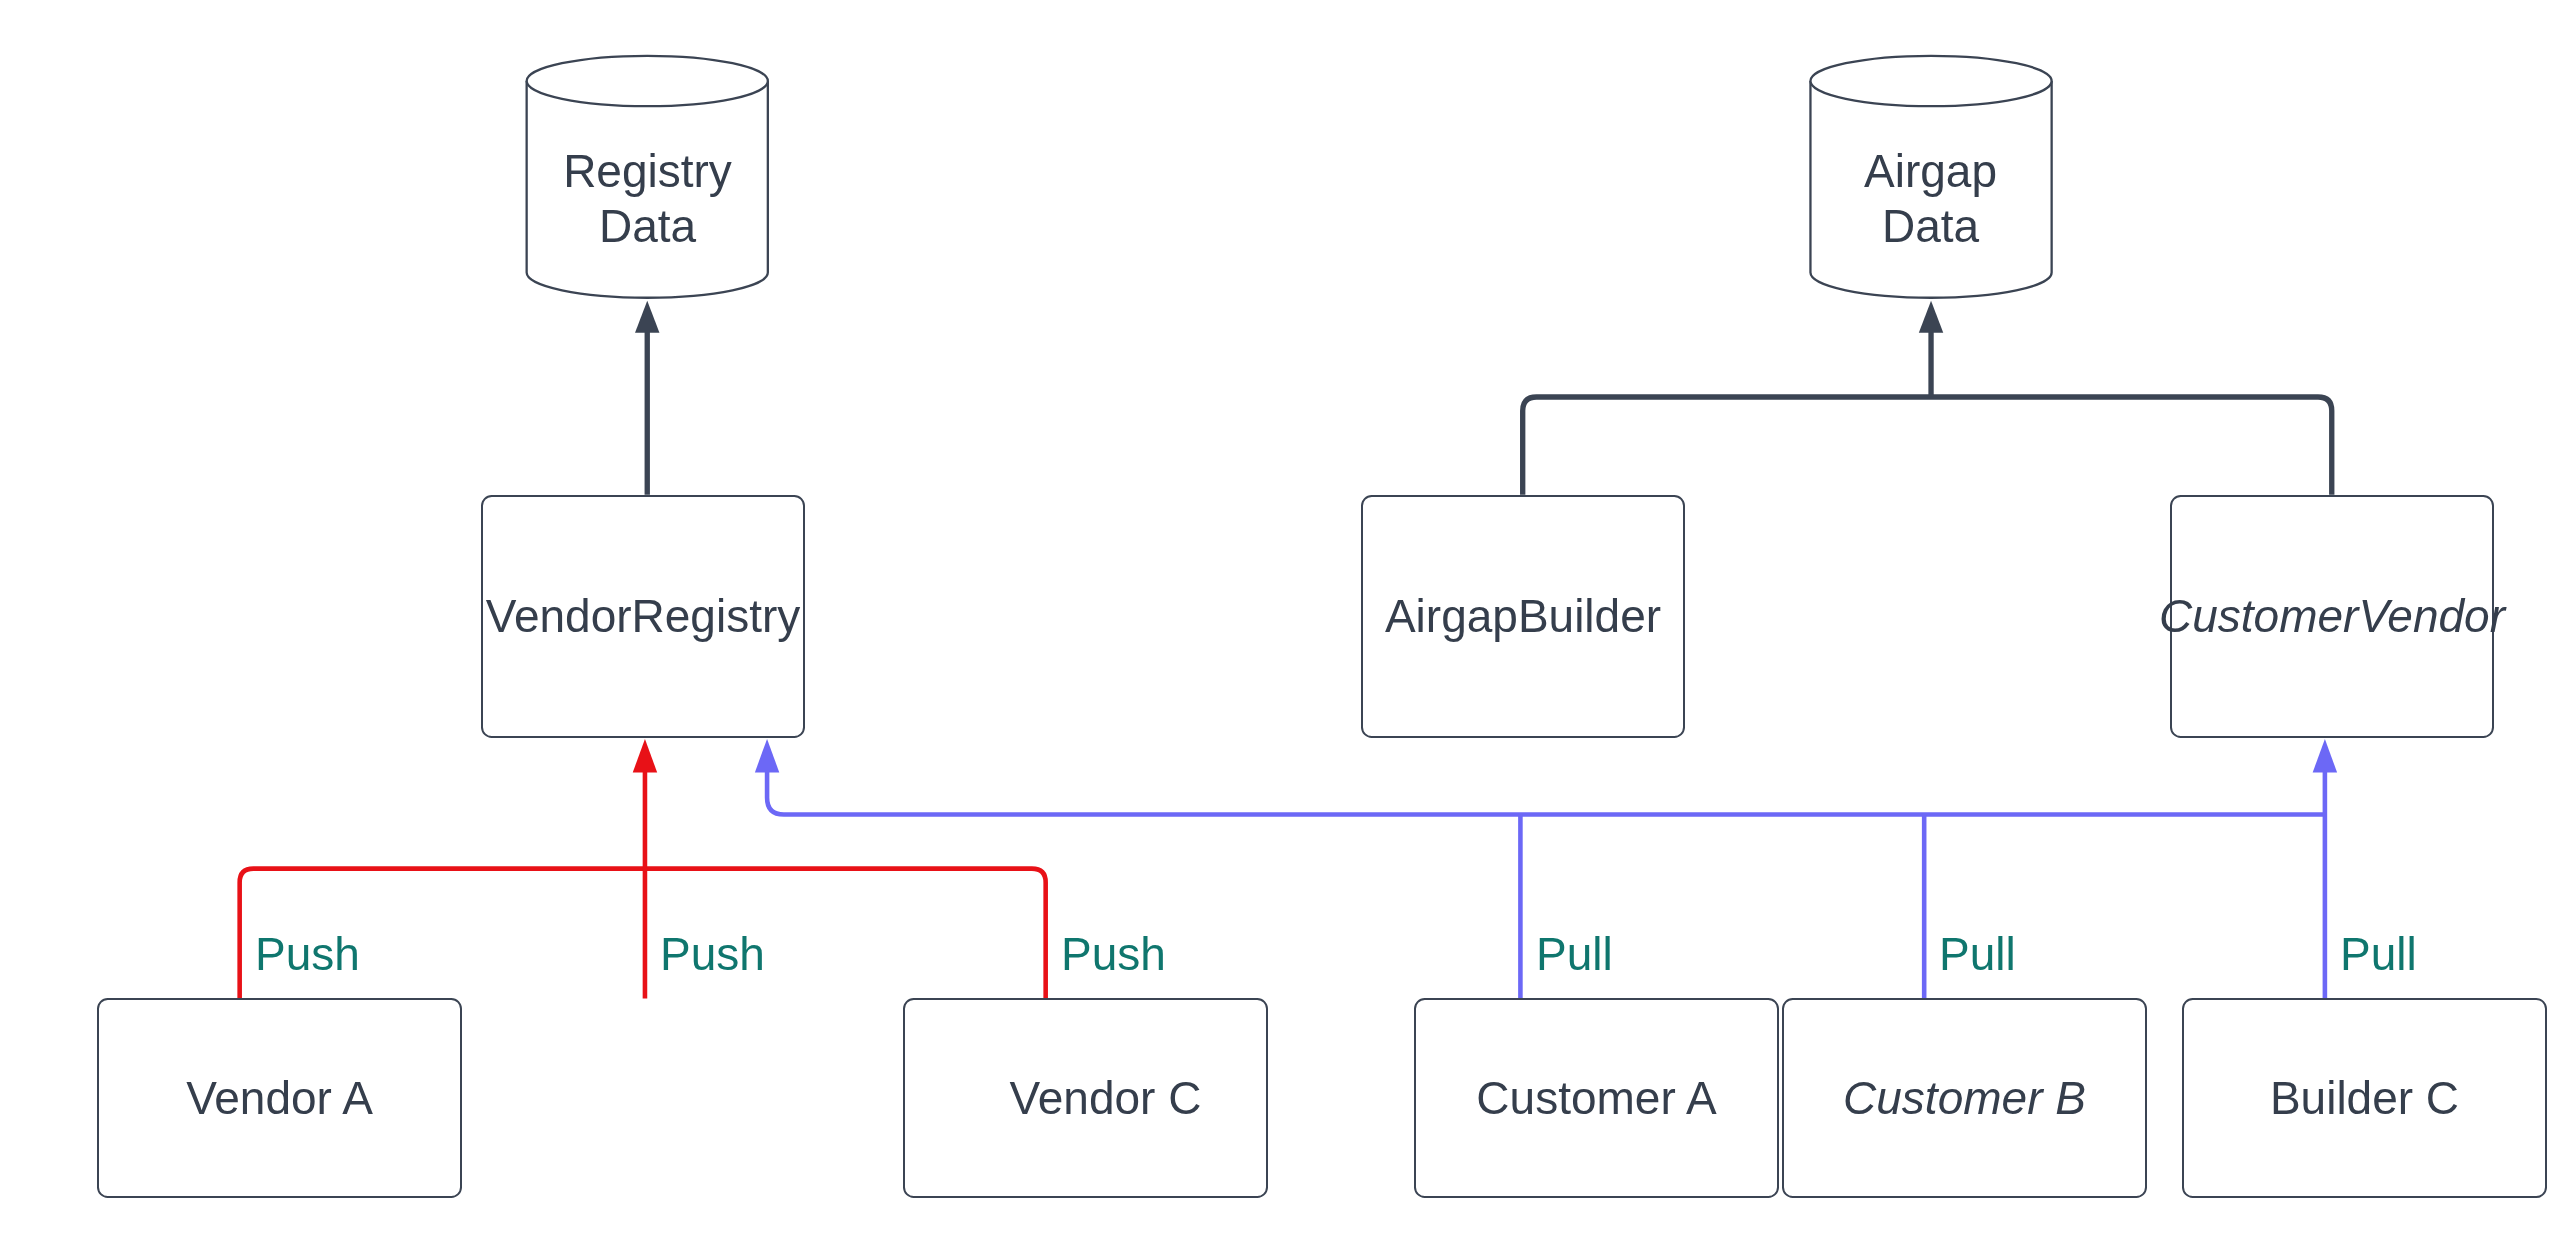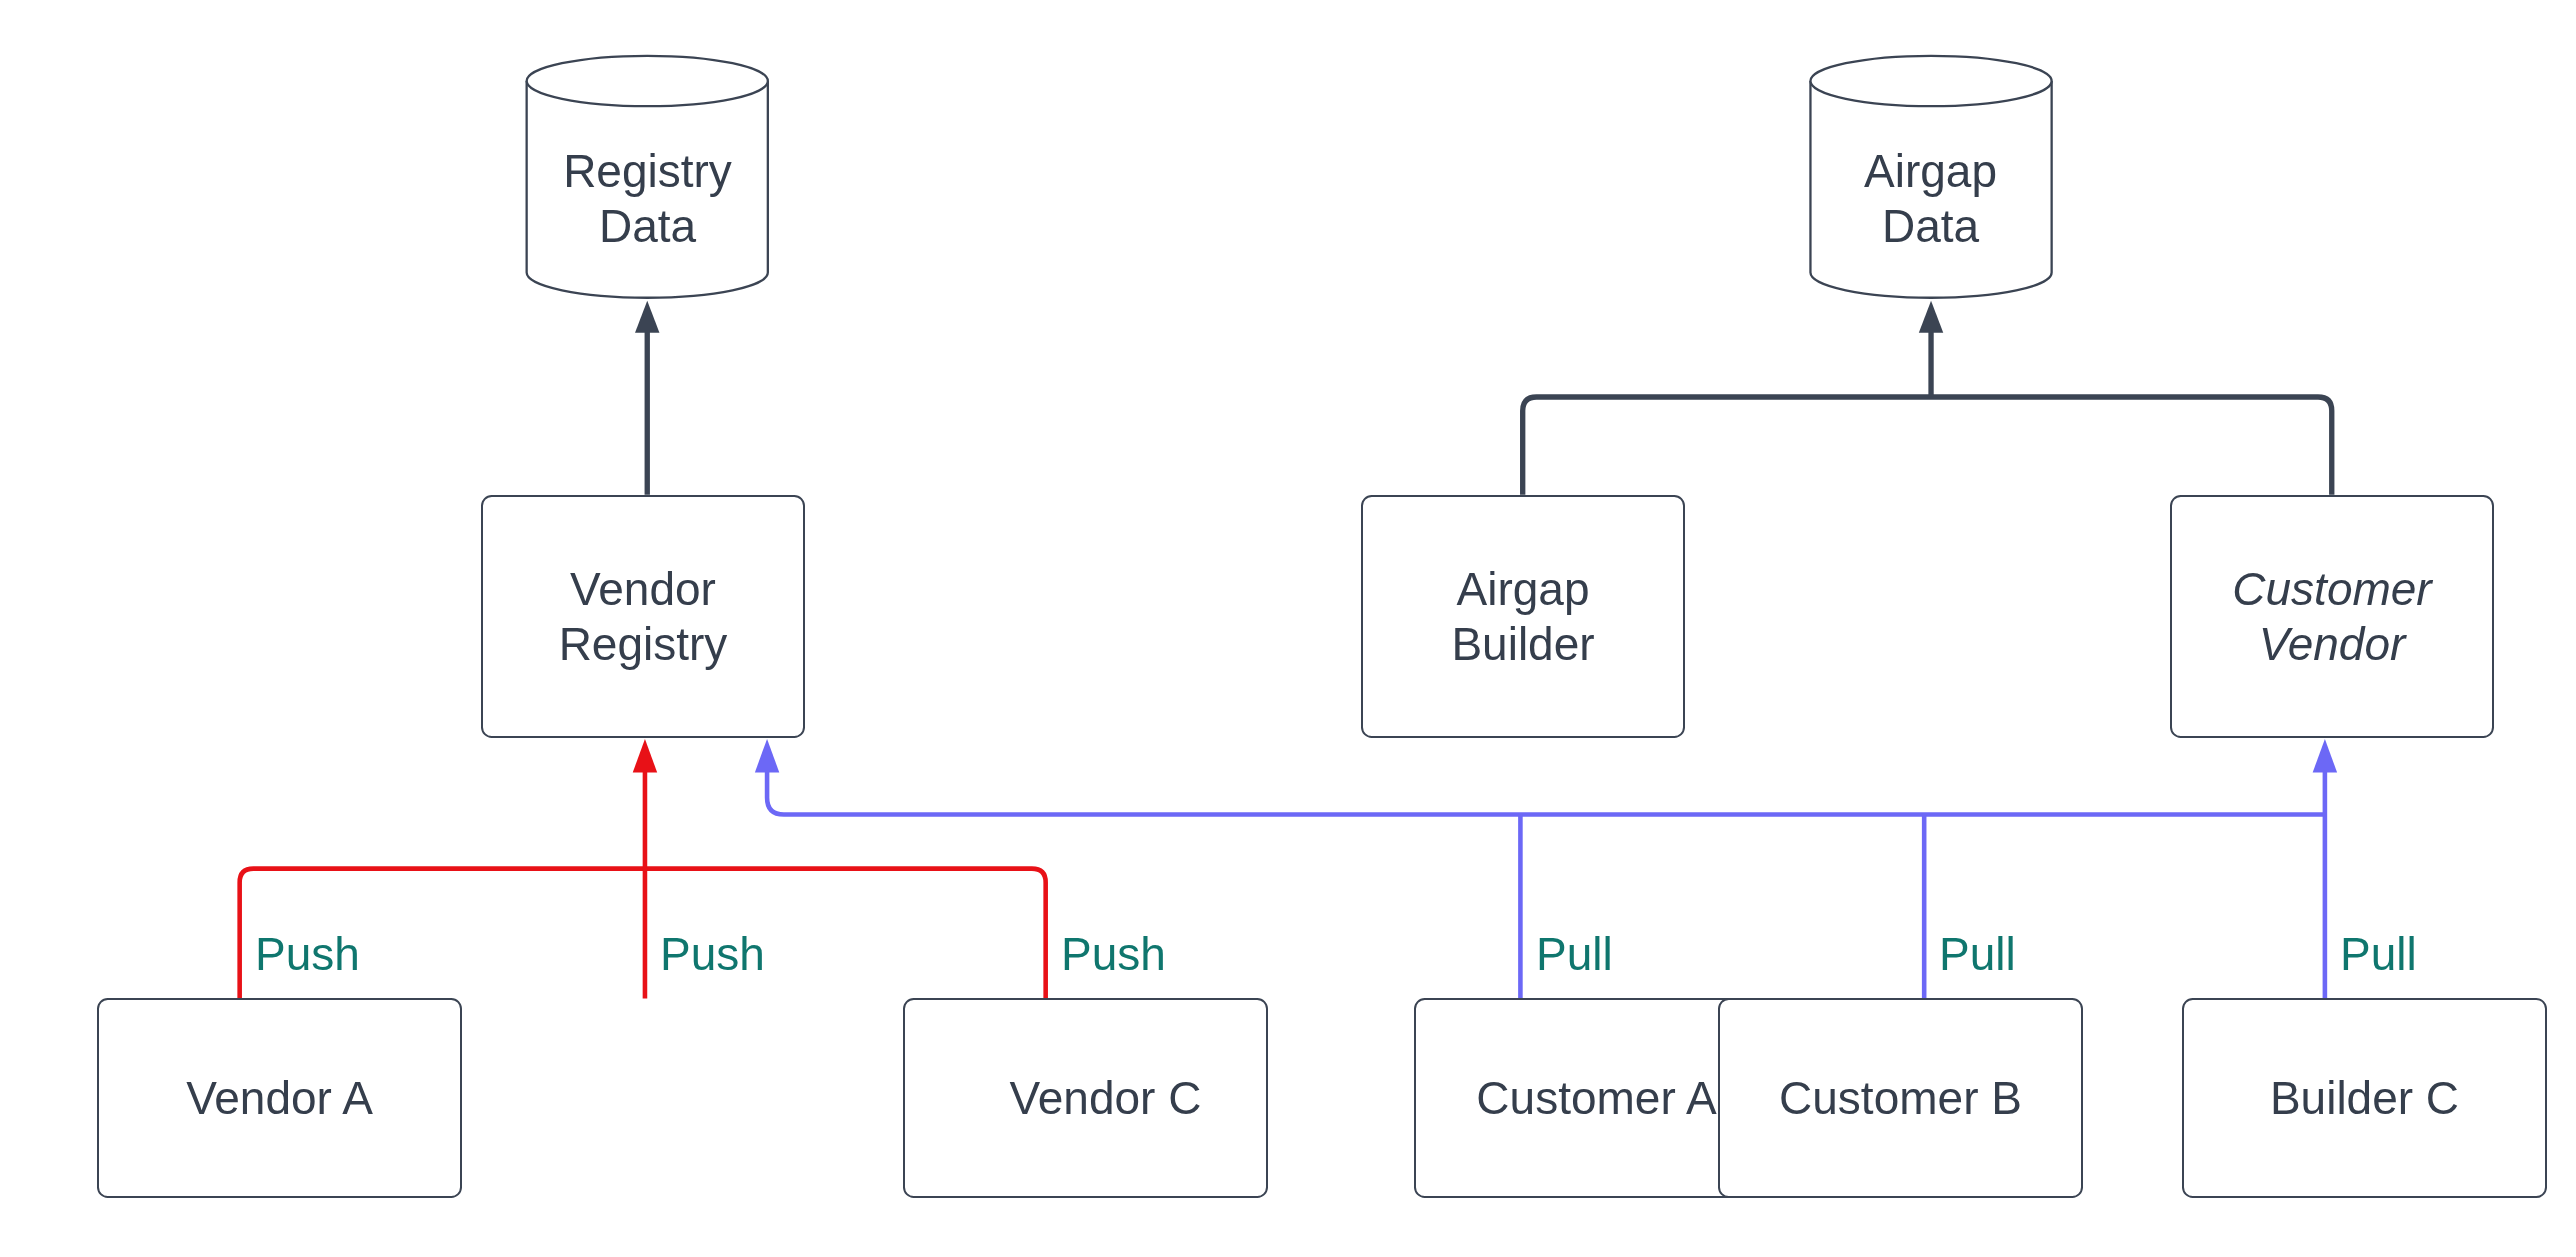--- a/index.html
+++ b/index.html
@@ -16,21 +16,21 @@
     left: 0; top: 0;
     width: 2576px; height: 1258px;
   }
   .node {
     position: absolute;
     box-sizing: border-box;
     background: #ffffff;
     border: 2.3px solid #3b4453;
     border-radius: 10.7px;
     display: flex;
-    flex-direction: column;
+    flex-direction: row;
     align-items: center;
     justify-content: center;
     color: #353e4c;
     font-size: 46px;
     line-height: 55px;
     text-align: center;
   }
   .mid-node   { width: 324px; height: 243px; top: 495px; }
   .leaf-node  { width: 365px; height: 200px; top: 998px; margin-left: 40px; }
   .cyl-label {
@@ -113,21 +113,21 @@
 
   <div class="node leaf-node" style="left:57px;">
     <span>Vendor A</span>
   </div>
   <div class="node leaf-node" style="left:863px;padding-left:40px;">
     <span>Vendor C</span>
   </div>
   <div class="node leaf-node" style="left:1374px;">
     <span>Customer A</span>
   </div>
-  <div class="node leaf-node" style="left:1678px;">
+  <div class="node leaf-node" style="left:1742px;font-style:italic;">
     <span>Customer B</span>
   </div>
   <div class="node leaf-node" style="left:2142px;">
     <span>Builder C</span>
   </div>
 
   <div class="edge-label" style="left:255px;">Push</div>
   <div class="edge-label" style="left:660px;">Push</div>
   <div class="edge-label" style="left:1061px;">Push</div>
   <div class="edge-label" style="left:1536px;">Pull</div>

